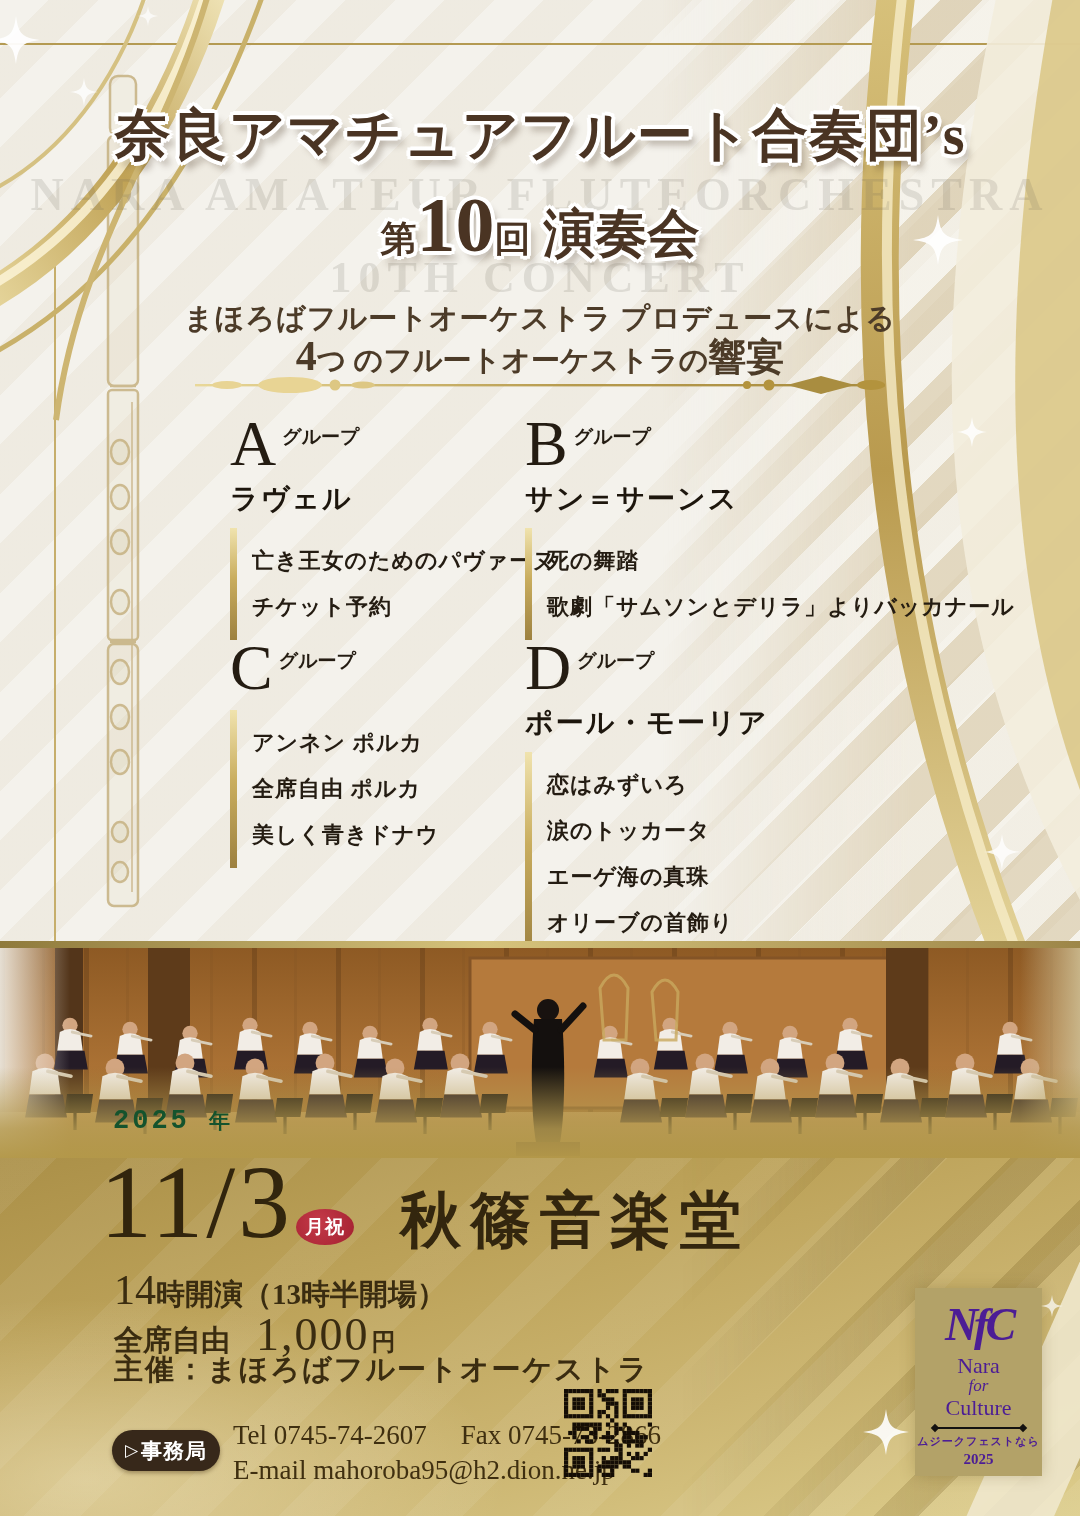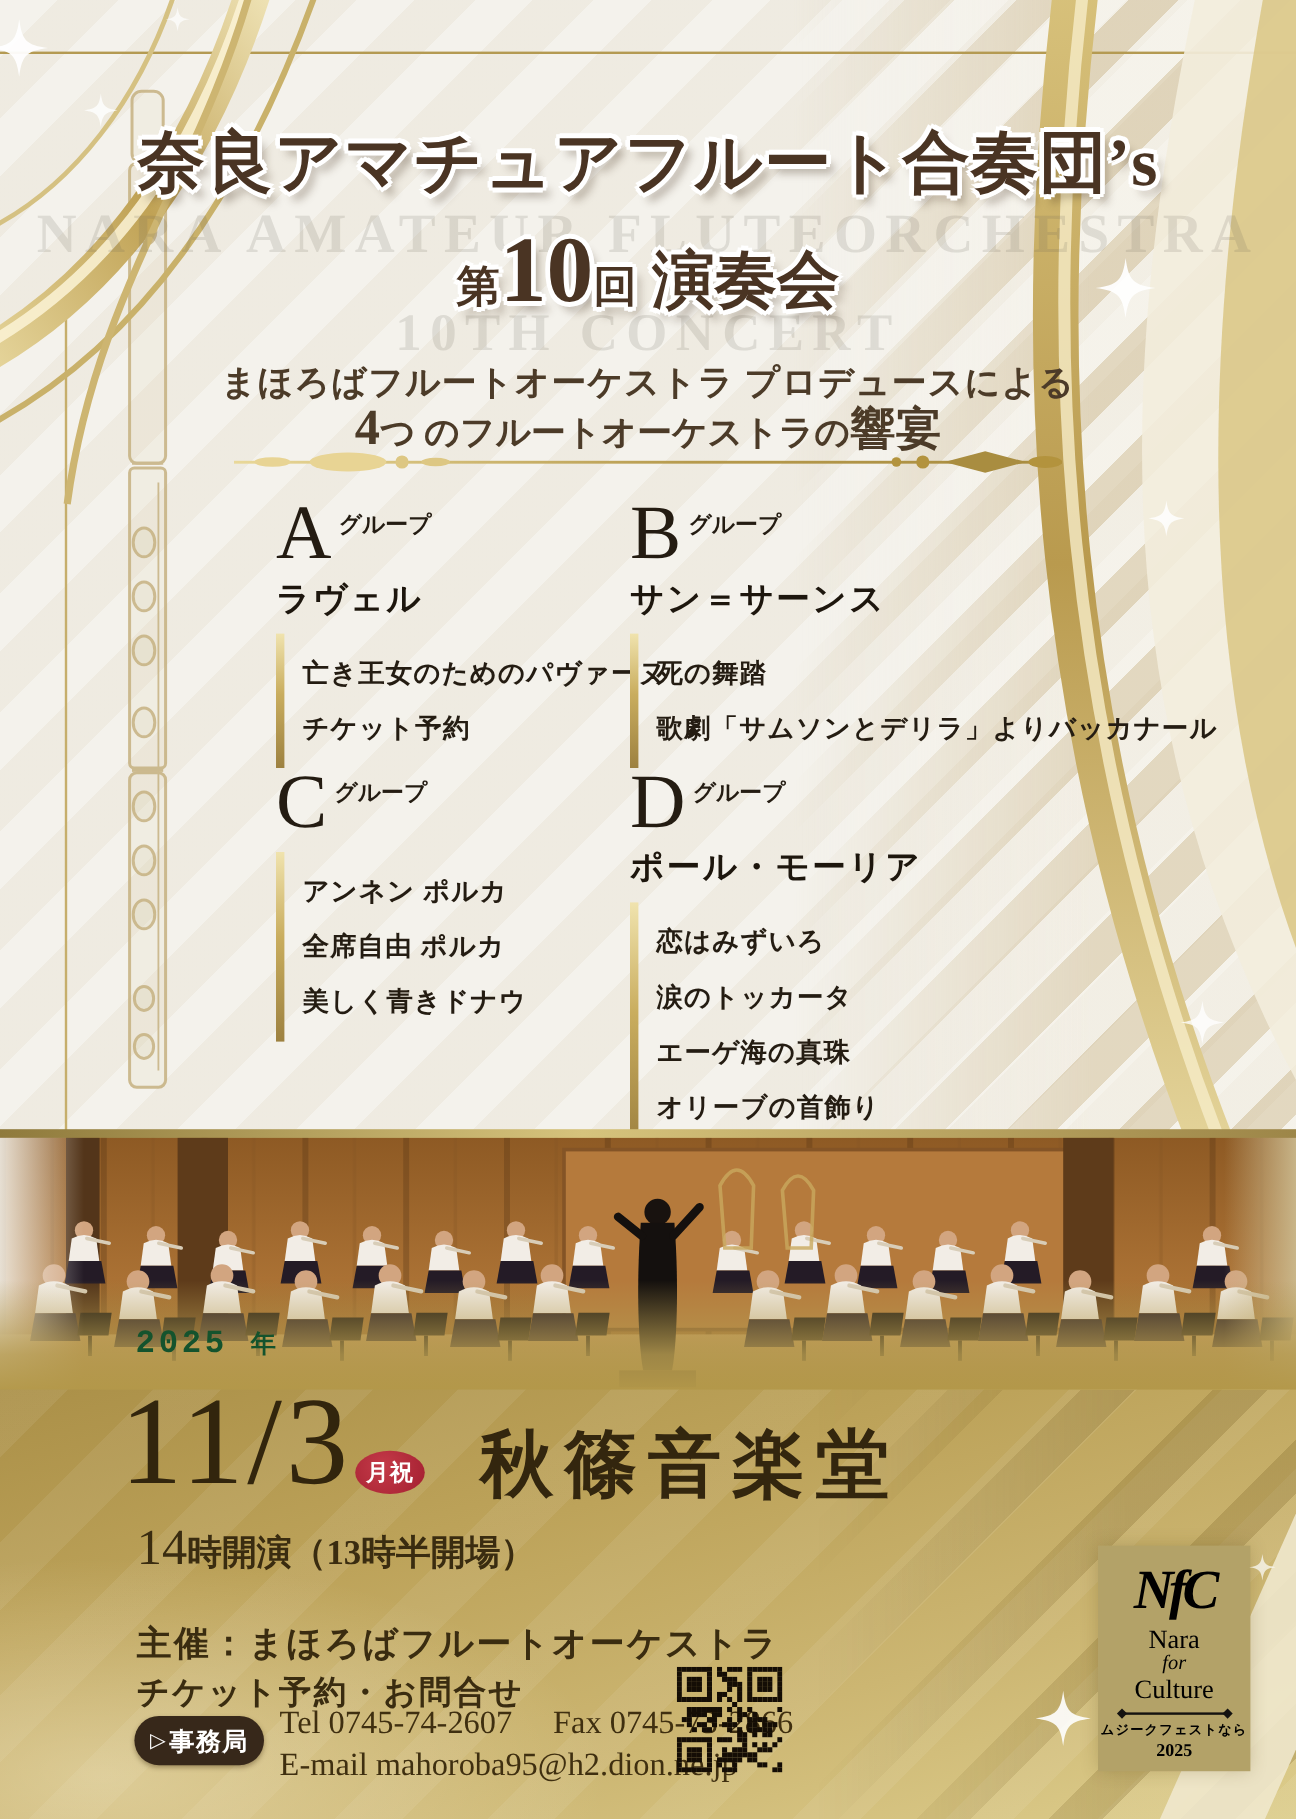--- a/index.html
+++ b/index.html
@@ -98,21 +98,21 @@
     background:#37281a;color:#fff;display:flex;align-items:center;justify-content:center;
     font-size:21px;font-weight:bold;letter-spacing:1px;box-shadow:0 2px 4px rgba(60,40,10,.4);}
   .office-pill .tri{font-size:17px;margin-right:2px;}
   .telfax-line{left:233px;top:1420px;font-size:27px;color:#3f2f10;}
   .telfax-line .fax{margin-left:34px;}
   .email-line{left:233px;top:1455px;font-size:27px;color:#3f2f10;}
   .qr{left:564px;top:1389px;width:88px;height:88px;}
   .qr svg{display:block;}
   
   .nfc-box{left:915px;top:1288px;width:127px;height:188px;background:#b3a268;
-    display:flex;flex-direction:column;align-items:center;color:#000000;
+    display:flex;flex-direction:column;align-items:center;color:#4c1d95;
     box-shadow:0 0 14px rgba(90,70,20,.25);}
   .nfc-mono{font-size:46px;font-style:italic;font-weight:bold;letter-spacing:-4px;margin-top:14px;line-height:1;}
   .nfc-n1{font-size:22px;margin-top:6px;line-height:1.05;}
   .nfc-n2{font-size:17px;line-height:1.1;font-style:italic;}
   .nfc-n3{font-size:22px;line-height:1.1;}
   .nfc-div{width:88px;height:2px;background:#141210;margin:7px auto 5px;position:relative;}
   .nfc-div::before,.nfc-div::after{content:'';position:absolute;top:-2px;width:6px;height:6px;background:#141210;transform:rotate(45deg);}
   .nfc-div::before{left:-3px}.nfc-div::after{right:-3px}
   .nfc-fest{font-size:11px;font-weight:bold;font-family:"Liberation Sans","DejaVu Sans",sans-serif;letter-spacing:1px;}
   .nfc-year{font-size:15px;font-weight:bold;margin-top:2px;}
@@ -368,22 +368,24 @@
       <span>2025</span>
       <span class="yr-unit">年</span>
     </div>
     <div class="big-date">11/3</div>
     <div class="day-badge">月祝</div>
     <div class="venue">秋篠音楽堂</div>
 
     <div class="time-line">
       <span class="big">14</span><span>時開演（13時半開場）</span>
     </div>
+    <div class="seat-line">
+      <span>全席自由</span><span class="price">1,000</span><span class="unit">円</span>
+    </div>
     <div class="org-line">主催：まほろばフルートオーケストラ</div>
-    <div class="contact-head">チケット予約・お問合せ</div>
 
     <div class="office-pill">
       <span class="tri">▷</span>
       <span>事務局</span>
     </div>
     <div class="telfax-line">
       <span>Tel 0745-74-2607</span><span class="fax">Fax 0745-73-2866</span>
     </div>
     <div class="email-line">E-mail mahoroba95@h2.dion.ne.jp</div>
 

